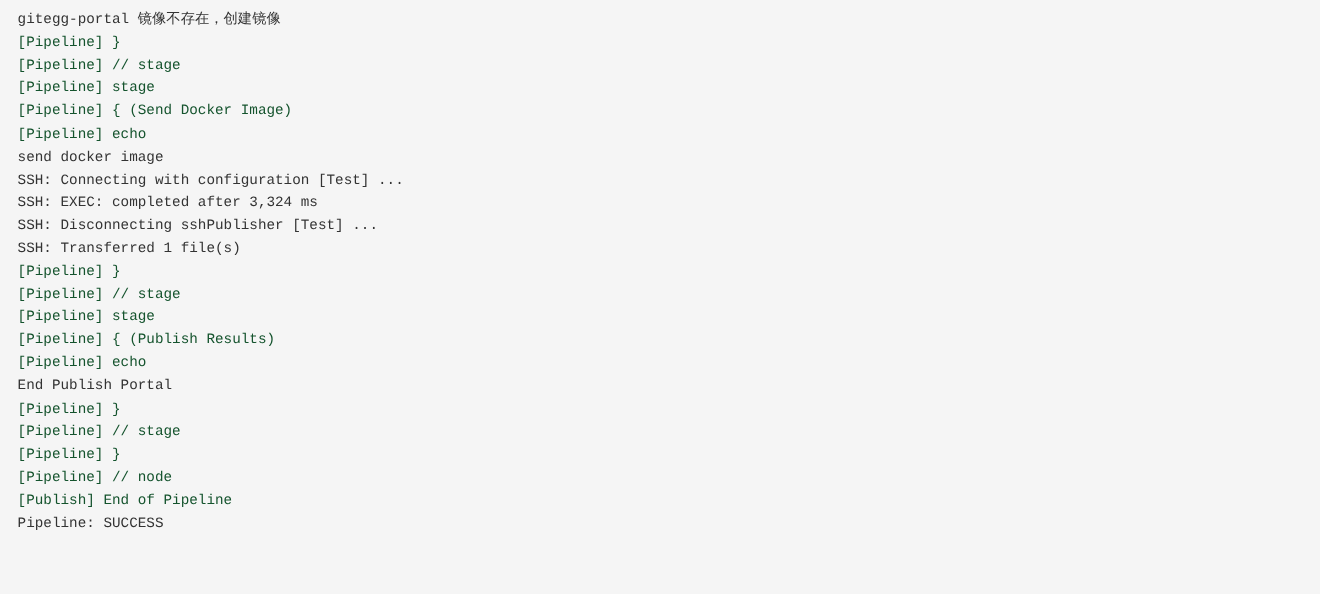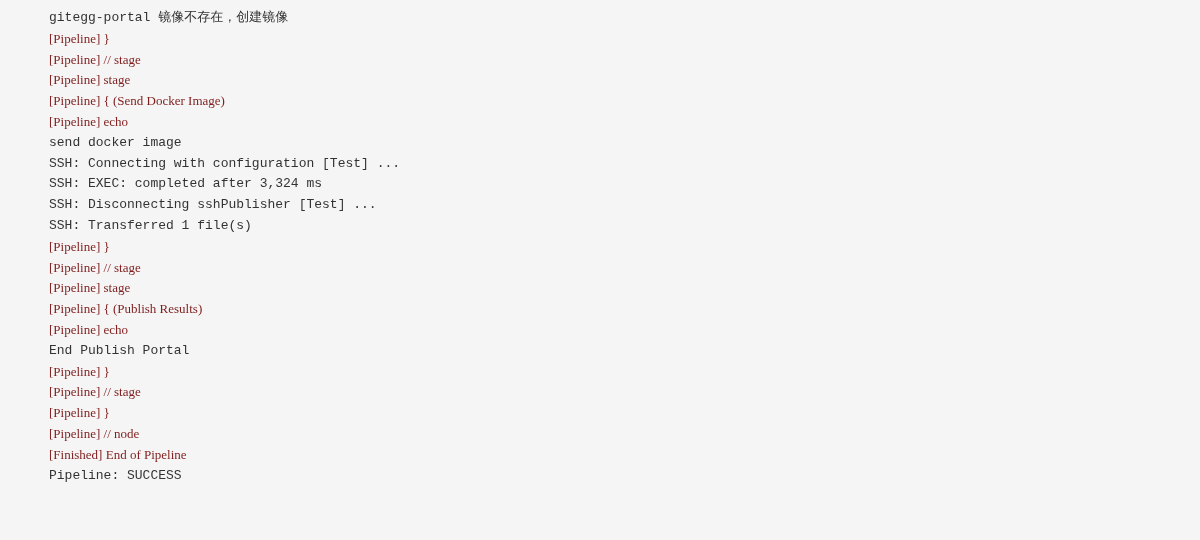--- a/index.html
+++ b/index.html
@@ -10,29 +10,27 @@
     body {
       font-family: "Courier New", Consolas, Monaco, monospace;
       font-size: 13px;
       line-height: 1.6;
       background: #f5f5f5;
       padding: 8px 16px;
       color: #333;
     }
     .console-output {
       background: #f5f5f5;
-      margin-left: 33px;
     }
     .log-line {
       white-space: pre;
       font-family: "Courier New", Consolas, Monaco, monospace;
     }
     .pipeline-line {
-      color: #7f1d1d;
-      font-family: Liberation Serif, serif;
+      color: #14532d;
     }
     .normal-line {
       color: #333;
     }
   </style>
 </head>
 <body>
 
 <div class="console-output">
   <div class="log-line normal-line">gitegg-portal 镜像不存在，创建镜像</div>
@@ -49,15 +47,15 @@
   <div class="log-line pipeline-line">[Pipeline] }</div>
   <div class="log-line pipeline-line">[Pipeline] // stage</div>
   <div class="log-line pipeline-line">[Pipeline] stage</div>
   <div class="log-line pipeline-line">[Pipeline] { (Publish Results)</div>
   <div class="log-line pipeline-line">[Pipeline] echo</div>
   <div class="log-line normal-line">End Publish Portal</div>
   <div class="log-line pipeline-line">[Pipeline] }</div>
   <div class="log-line pipeline-line">[Pipeline] // stage</div>
   <div class="log-line pipeline-line">[Pipeline] }</div>
   <div class="log-line pipeline-line">[Pipeline] // node</div>
-  <div class="log-line pipeline-line">[Finished] End of Pipeline</div>
+  <div class="log-line pipeline-line">[Publish] End of Pipeline</div>
   <div class="log-line normal-line">Pipeline: SUCCESS</div>
 </div>
 
 </body></html>

